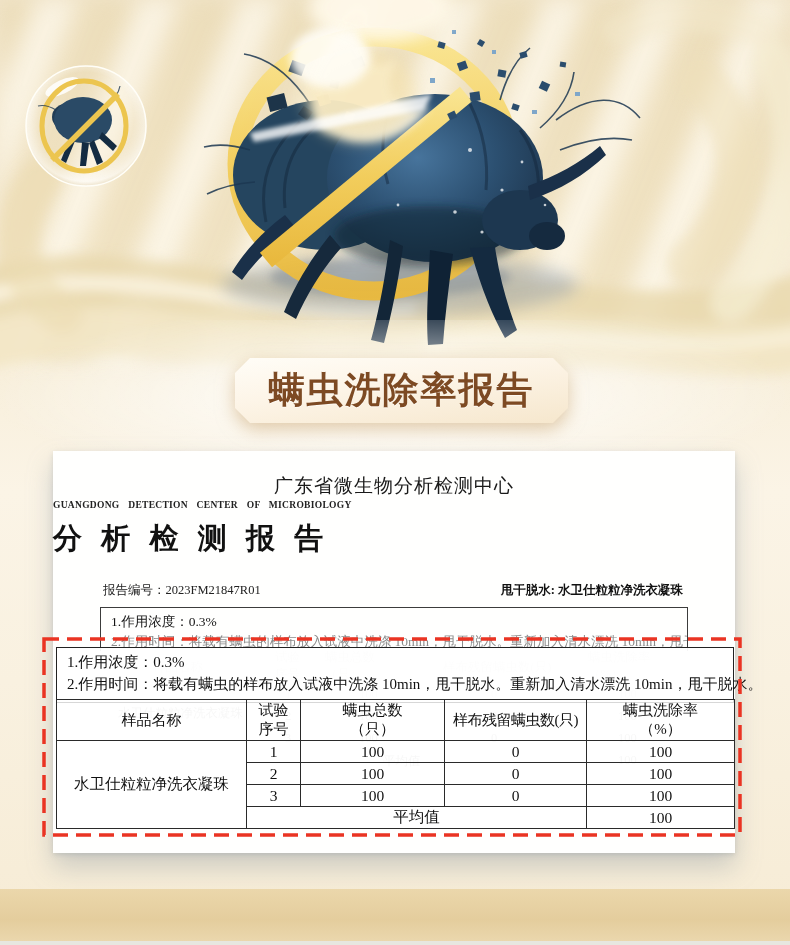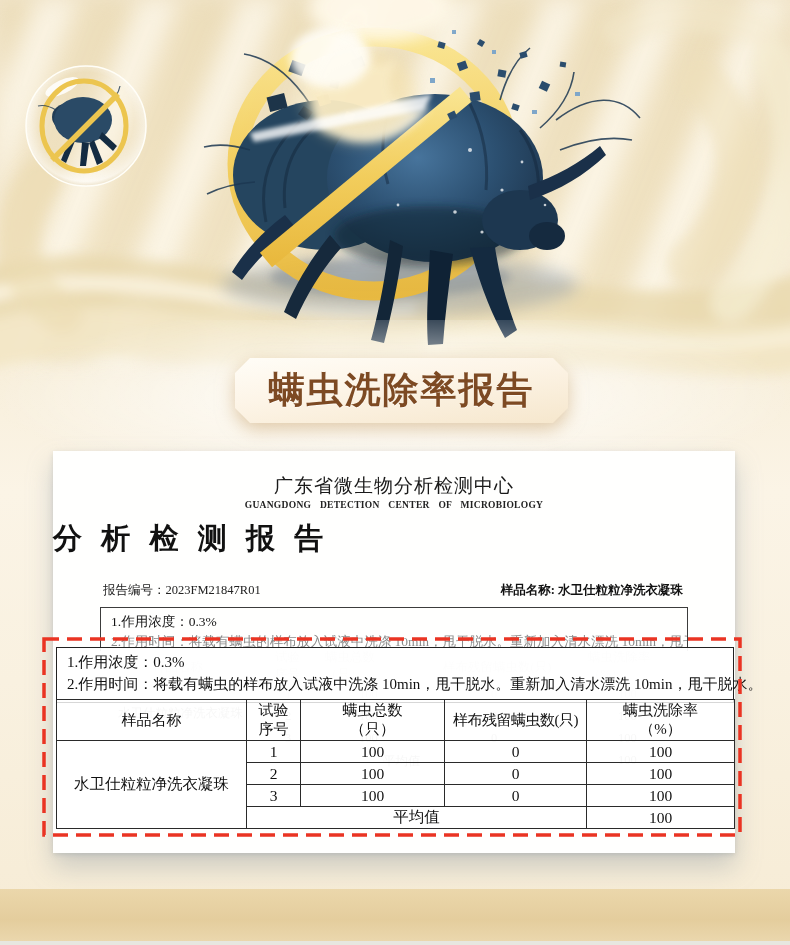--- a/index.html
+++ b/index.html
@@ -30,21 +30,21 @@
     background:linear-gradient(172deg,#fffdf7 0%,#fdf5e8 40%,#f6e7cd 100%);
     clip-path:polygon(15px 0,318px 0,333px 15px,333px 50px,318px 65px,15px 65px,0 50px,0 15px);}
   .banner-title{font-family:"Liberation Sans","DejaVu Sans",sans-serif;font-weight:bold;
     font-size:36px;color:#7d4a23;letter-spacing:2px;text-shadow:0 1px 0 rgba(255,255,255,.6);}
 
   
   .paper{position:absolute;left:53px;top:451px;width:682px;height:402px;background:#fffffe;
     box-shadow:0 2px 5px rgba(130,140,150,.28),0 14px 24px rgba(140,152,162,.4);}
   .org-cn{position:absolute;left:0;top:22px;width:100%;text-align:center;
     font-size:19px;font-weight:normal;color:#1a1a1a;letter-spacing:1px;}
-  .org-en{position:absolute;left:0;top:49px;width:100%;text-align:center;
+  .org-en{position:absolute;left:0;top:49px;width:100%;
     font-size:9.5px;font-weight:bold;color:#222;letter-spacing:.3px;word-spacing:6px;}
   .title-cn{position:absolute;left:0;top:68px;width:100%;text-align:left;
     font-size:29px;font-weight:bold;color:#111;word-spacing:12px;}
   .title-en{position:absolute;left:0;top:110px;width:100%;text-align:center;
     font-size:9.5px;font-weight:bold;color:#222;letter-spacing:.3px;word-spacing:8px;}
   .meta-left{position:absolute;left:50px;top:131px;font-size:12.5px;color:#222;text-align:center;}
   .meta-right{position:absolute;right:52px;top:131px;font-size:12.5px;color:#111;font-weight:bold;}
   .orig-note{position:absolute;left:47px;top:156px;width:588px;height:44px;
     border:1.5px solid #3c3c3c;border-bottom:none;overflow:hidden;padding:4px 10px 0;box-sizing:border-box;}
   .orig-note .l1{font-size:13.5px;color:#141414;line-height:1.5;}
@@ -241,21 +241,21 @@
       <span class="banner-title">螨虫洗除率报告</span>
     </div>
   </div>
 
   <div class="paper">
     <div class="org-cn">广东省微生物分析检测中心</div>
     <div class="org-en">GUANGDONG DETECTION CENTER OF MICROBIOLOGY</div>
     <div class="title-cn">分 析 检 测 报 告</div>
 
     <div class="meta-left"><span>报告编号：</span><span>2023FM21847R01</span></div>
-    <div class="meta-right"><span>样品名称: </span><span>水卫仕粒粒净洗衣凝珠</span></div>
+    <div class="meta-right"><span>甩干脱水: </span><span>水卫仕粒粒净洗衣凝珠</span></div>
 
     <div class="orig-note">
       <div class="l1">1.作用浓度：0.3%</div>
       <div class="l2">2.作用时间：将载有螨虫的样布放入试液中洗涤 10min，甩干脱水。重新加入清水漂洗 10min，甩干脱水。</div>
     </div>
 
     <div class="ghost">
       <span style="left:60px;top:12px">样品名称</span>
       <span style="left:182px;top:2px;white-space:pre-line">试验
 序号</span>

